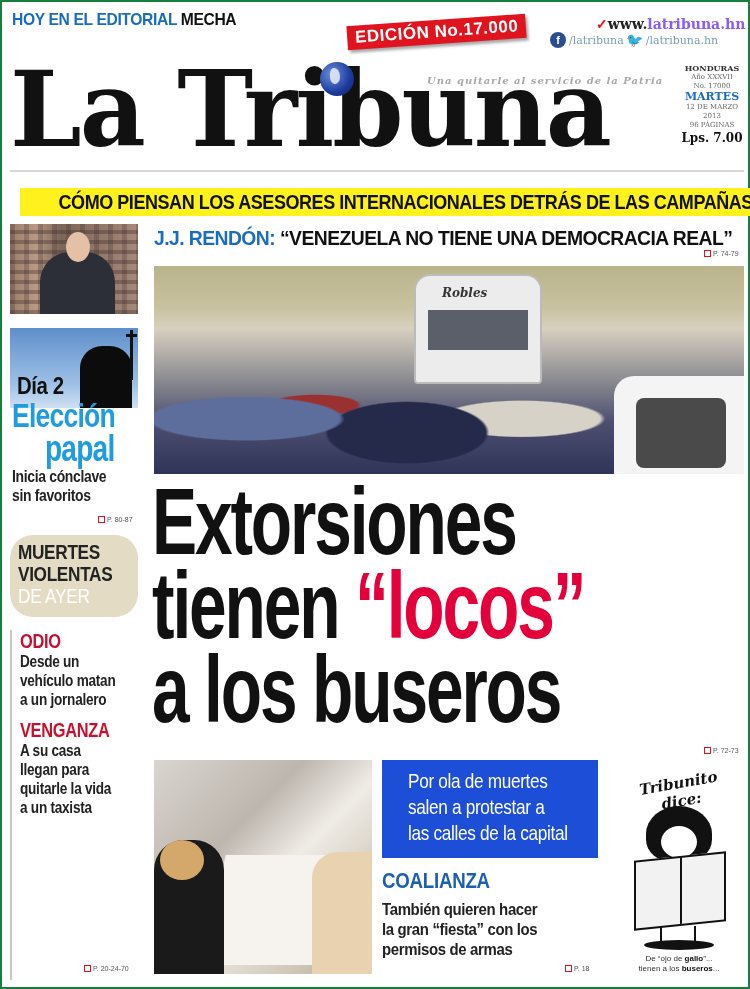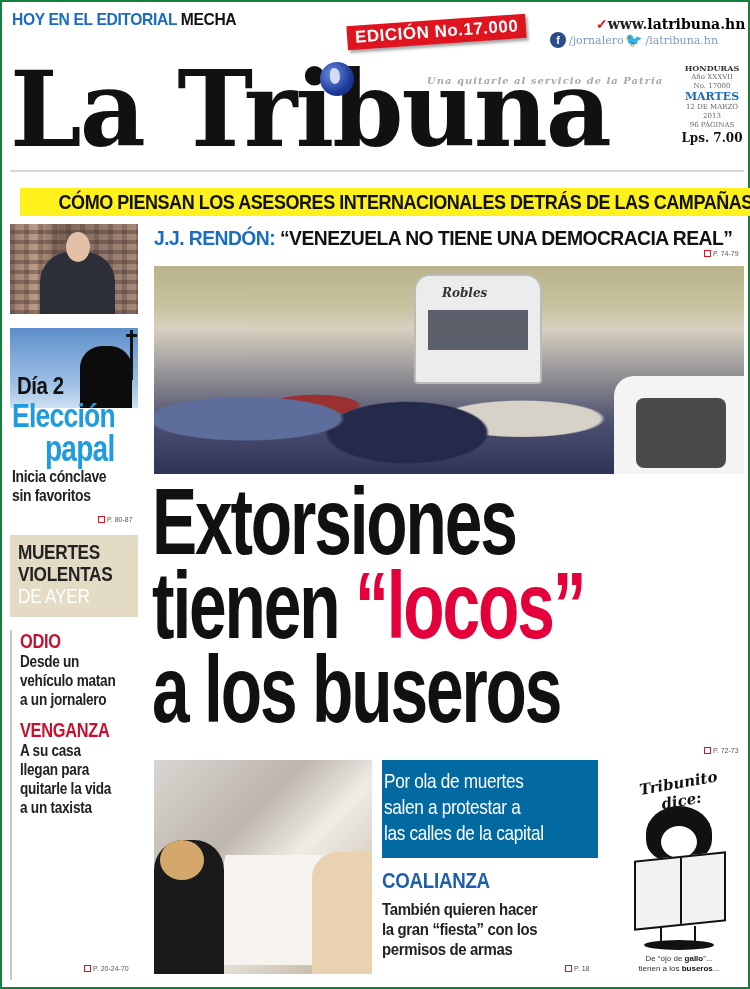--- a/index.html
+++ b/index.html
@@ -10,21 +10,21 @@
 
   
   .editorial { left: 10px; top: 8px; font-weight: 700; font-size: 17px; letter-spacing: -0.4px; transform: scaleX(0.92); transform-origin: left; white-space: nowrap; }
   .editorial .blue { color: #1a6cc0; }
   .editorial .black { color: #111; }
 
   .edicion { left: 345px; top: 18px; background: #e0141f; color: #fff; font-weight: 700; font-size: 17px; padding: 2px 8px; transform: rotate(-4deg); box-shadow: 2px 3px 3px rgba(0,0,0,0.35); letter-spacing: 0.5px; white-space: nowrap; }
 
   .web { left: 594px; top: 14px; font-family: "DejaVu Serif", serif; font-weight: 700; font-size: 14px; color: #222; white-space: nowrap; }
   .web .check { color: #e0141f; }
-  .web .blue { color: #000000; }
+  .web .blue { color: #8b5cf6; }
   .social { left: 548px; top: 30px; font-family: "DejaVu Serif", serif; font-size: 11px; color: #7a9bbf; white-space: nowrap; display: flex; align-items: center; gap: 3px; }
   .fb-icon { width: 16px; height: 16px; border-radius: 50%; background: #2b4d8d; color: #fff; font-size: 11px; font-weight: 700; display: inline-flex; align-items: center; justify-content: center; font-family: "Liberation Sans", sans-serif; }
   .tw-icon { width: 16px; height: 14px; color: #44a6e8; font-size: 14px; display: inline-flex; align-items: center; justify-content: center; }
 
   
   .masthead { left: 8px; top: 56px; font-family: "DejaVu Serif", "Liberation Serif", serif; font-weight: 700; font-size: 104px; line-height: 1; color: #111; letter-spacing: -2px; white-space: nowrap; transform: scaleX(0.98); transform-origin: left; }
   .globe { left: 318px; top: 60px; width: 34px; height: 34px; border-radius: 50%; background: radial-gradient(circle at 35% 35%, #6b8fe0, #1d3a9a 60%, #0f1f5f); }
   .globe::after { content: ""; position: absolute; left: 10px; top: 6px; width: 10px; height: 16px; border-radius: 40% 60% 50% 50%; background: #e9eef8; opacity: 0.85; }
   .tagline { left: 425px; top: 73px; font-family: "DejaVu Serif", serif; font-style: italic; font-weight: 700; font-size: 10px; color: #a9a9a9; letter-spacing: 1px; white-space: nowrap; }
   .rule { left: 8px; top: 168px; width: 734px; height: 2px; background: #d8d8d8; }
@@ -73,35 +73,35 @@
   .photo-guns .hair { position: absolute; left: 6px; top: 80px; width: 44px; height: 40px; background: #d3a86a; border-radius: 50%; }
   .photo-guns .table { position: absolute; left: 60px; top: 95px; width: 130px; height: 110px; background: #f6f3ee; transform: skewX(-12deg); }
   .photo-guns .man { position: absolute; right: 0; top: 92px; width: 60px; height: 122px; background: #e8d2b0; border-radius: 26px 0 0 0; }
 
   
   .dia2 { left: 15px; top: 370px; font-weight: 700; font-size: 24px; color: #111; letter-spacing: -0.5px; transform: scaleX(0.85); transform-origin: left; }
   .eleccion { left: 10px; top: 396px; font-weight: 700; font-size: 34px; color: #1f9be0; line-height: 34px; letter-spacing: -1px; transform: scaleX(0.78); transform-origin: left; white-space: nowrap; }
   .papal { left: 43px; top: 430px; font-weight: 700; font-size: 36px; color: #1f9be0; line-height: 34px; letter-spacing: -1px; transform: scaleX(0.78); transform-origin: left; }
   .inicia { left: 10px; top: 465px; font-weight: 700; font-size: 17px; line-height: 19px; color: #222; letter-spacing: -0.4px; transform: scaleX(0.82); transform-origin: left; white-space: nowrap; }
 
-  .muertes { left: 8px; top: 533px; width: 128px; height: 82px; background: #e3dbc4; padding: 6px 8px; }
+  .muertes { left: 8px; top: 533px; width: 128px; height: 82px; background: #e3dbc4; padding: 6px 8px; border-radius: 23px; }
   .muertes .l1, .muertes .l2 { font-weight: 700; font-size: 21px; line-height: 22px; color: #222; letter-spacing: -0.4px; transform: scaleX(0.82); transform-origin: left; white-space: nowrap; }
   .muertes .l3 { font-size: 21px; line-height: 22px; color: #fff; letter-spacing: -0.3px; transform: scaleX(0.82); transform-origin: left; white-space: nowrap; }
 
   .sidebar-crime { left: 8px; top: 628px; width: 132px; height: 350px; border-left: 2px solid #c7c7c7; padding-left: 8px; }
   .crime { margin-bottom: 10px; }
   .crime .cat { font-weight: 700; font-size: 20px; color: #c8102e; line-height: 22px; letter-spacing: -0.4px; transform: scaleX(0.82); transform-origin: left; white-space: nowrap; }
   .crime .txt { font-weight: 700; font-size: 16px; color: #222; line-height: 19px; letter-spacing: -0.3px; transform: scaleX(0.85); transform-origin: left; white-space: nowrap; }
 
   
   .headline { left: 150px; top: 478px; width: 600px; font-weight: 700; font-family: "Liberation Sans", "DejaVu Sans", sans-serif; color: #111; font-size: 94px; line-height: 84px; letter-spacing: -3px; transform: scaleX(0.72); transform-origin: left; white-space: nowrap; }
   .headline .red { color: #e4003a; }
 
   
-  .blackbox { left: 380px; top: 758px; width: 216px; height: 98px; background: #0369a1; padding: 8px 2px; }
+  .blackbox { left: 380px; top: 758px; width: 216px; height: 98px; background: #1d4ed8; padding: 8px 26px; }
   .blackbox span { display: block; color: #fff; font-size: 21px; line-height: 26px; letter-spacing: -0.4px; transform: scaleX(0.82); transform-origin: left; white-space: nowrap; }
   .coalianza { left: 380px; top: 866px; font-weight: 700; font-size: 22px; color: #1a5fb0; letter-spacing: -0.3px; transform: scaleX(0.85); transform-origin: left; }
   .tambien { left: 380px; top: 898px; font-weight: 700; font-size: 17px; line-height: 20px; color: #222; letter-spacing: -0.4px; transform: scaleX(0.88); transform-origin: left; white-space: nowrap; }
 
   
   .tribunito { left: 612px; top: 768px; width: 130px; height: 210px; }
   .tribunito .arc { position: absolute; left: 6px; top: 4px; width: 120px; font-family: "DejaVu Serif", serif; font-weight: 700; font-style: italic; font-size: 15px; color: #111; text-align: center; transform: rotate(-10deg); }
   .tribunito .face-hair { position: absolute; left: 32px; top: 36px; width: 66px; height: 56px; background: #111; border-radius: 50% 50% 40% 40%; }
   .tribunito .face { position: absolute; left: 45px; top: 54px; width: 40px; height: 36px; background: #fff; border: 2px solid #111; border-radius: 50%; }
   .tribunito .paper { position: absolute; left: 20px; top: 86px; width: 92px; height: 70px; background: #f2f2f2; border: 2px solid #111; transform: skewY(-6deg); }
@@ -121,21 +121,21 @@
     <span class="black">MECHA</span>
   </div>
 
   <div class="abs edicion">EDICIÓN No.17.000</div>
 
   <div class="abs web">
     <span class="check">✓</span><span>www.</span><span class="blue">latribuna.hn</span>
   </div>
   <div class="abs social">
     <span class="fb-icon">f</span>
-    <span>/jornalero</span>
+    <span>/latribuna</span>
     <span class="tw-icon">🐦</span>
     <span>/latribuna.hn</span>
   </div>
 
   <div class="abs masthead">La Tribuna</div>
   <div class="abs globe"></div>
   <div class="abs tagline">Una quitarle al servicio de la Patria</div>
 
   <div class="abs datebox">
     <div class="country">HONDURAS</div>

